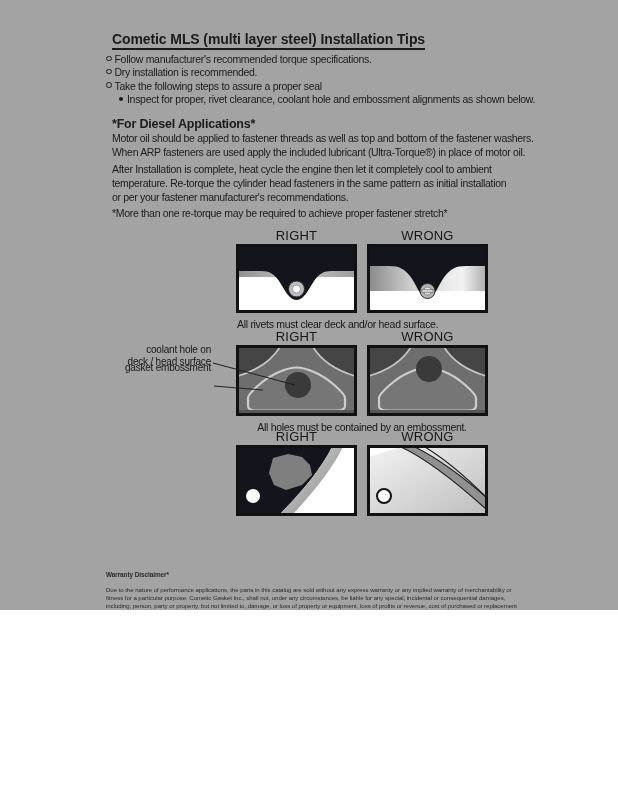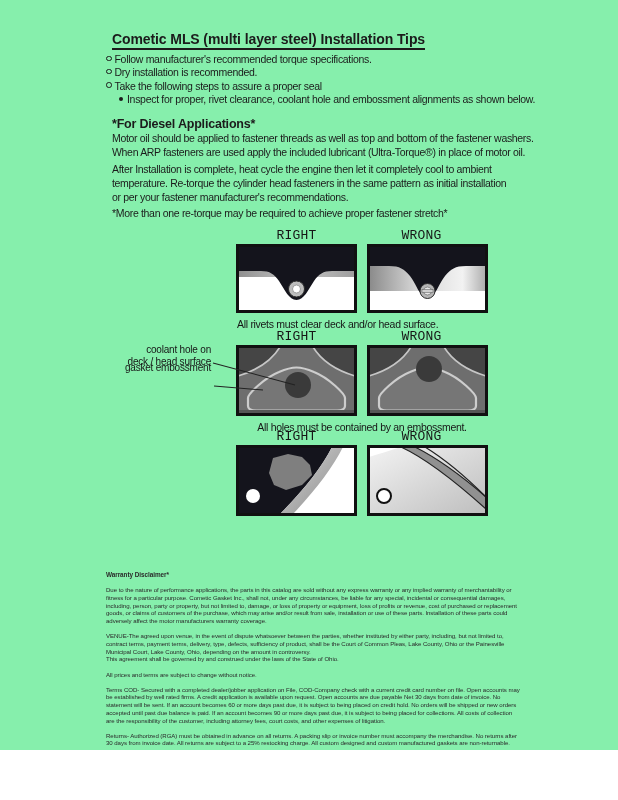--- a/index.html
+++ b/index.html
@@ -1,16 +1,16 @@
 <!DOCTYPE html>
 <html><head>
 <meta charset="utf-8">
 <style>
   html,body{margin:0;padding:0;background:#ffffff;}
-  .page{position:relative;width:618px;height:750px;background:#86efac;overflow:hidden;
+  .page{position:relative;width:618px;height:610px;background:#a3a3a3;overflow:hidden;
         font-family:"Liberation Sans",sans-serif;color:#1b1b1b;}
 
   .title{position:absolute;left:112px;top:31px;margin:0;font-size:14px;font-weight:bold;
          letter-spacing:-0.1px;border-bottom:2px solid #1b1b1b;padding-bottom:1px;}
 
   .bullets{position:absolute;left:106px;top:53px;font-size:10.5px;letter-spacing:-0.3px;
            line-height:13.4px;width:440px;}
   .bline{white-space:pre-line;}
   .sub{padding-left:13px;}
   .markerO{display:inline-block;width:3.5px;height:3.5px;border:1px solid #1b1b1b;
@@ -19,21 +19,21 @@
            border-radius:50%;margin-right:4px;vertical-align:2px;}
 
   .diesel-h{position:absolute;left:112px;top:117px;margin:0;font-size:12.5px;font-weight:bold;
             letter-spacing:-0.2px;text-align:center;}
   .bodyp{position:absolute;left:112px;margin:0;font-size:10.5px;letter-spacing:-0.32px;
          line-height:13.8px;white-space:pre-line;width:440px;}
   .p1{top:132px;} .p2{top:163px;} .notep{top:207px;}
 
   .figrow{position:absolute;left:0;width:618px;}
   .fr1{top:228px;} .fr2{top:329px;} .fr3{top:429px;}
-  .rwlabels{margin-left:236px;display:flex;gap:4px;font-family:Liberation Mono, monospace;}
+  .rwlabels{margin-left:236px;display:flex;gap:10px;}
   .rw{width:121px;text-align:center;font-size:13px;letter-spacing:0.2px;font-weight:500;color:#161616;}
   .panels{margin-left:236px;display:flex;gap:10px;margin-top:1px;}
   .panel{display:block;}
   .caption{margin-left:237px;font-size:10.5px;letter-spacing:-0.3px;font-weight:400;
            margin-top:6px;line-height:11.5px;white-space:pre-line;color:#161616;}
   .caption.center{width:252px;margin-left:236px;text-align:center;}
 
   .sidelabel{position:absolute;left:0;width:211px;text-align:right;font-size:10px;
              letter-spacing:-0.2px;line-height:11.5px;white-space:pre-line;color:#161616;}
   .lab-coolant{top:15px;} .lab-emboss{top:33px;}

